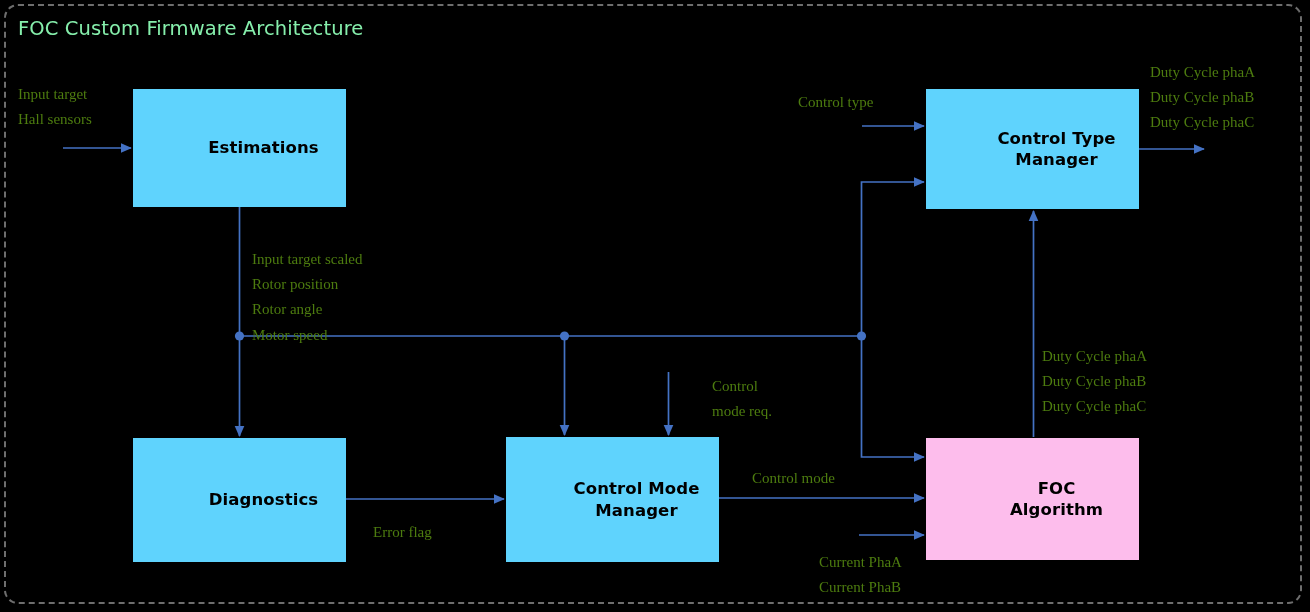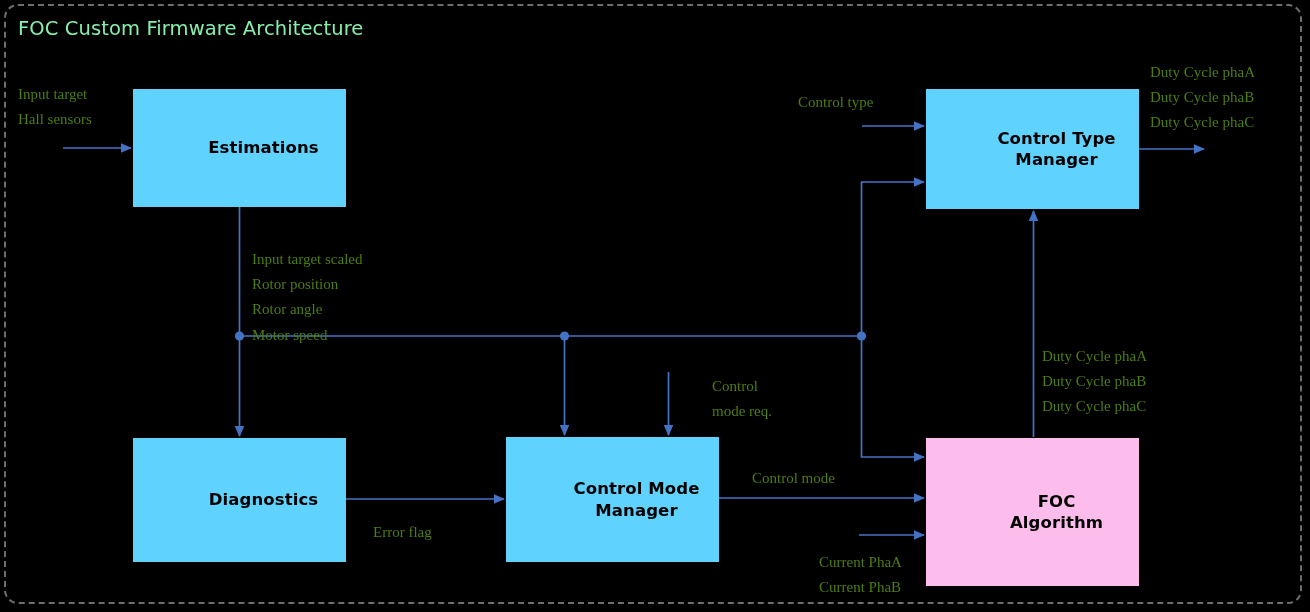--- a/index.html
+++ b/index.html
@@ -134,21 +134,21 @@
 
   <div class="block cyan" style="left:133px; top:438px; width:213px; height:124px;">
     <span>Diagnostics</span>
   </div>
 
   <div class="block cyan" style="left:506px; top:437px; width:213px; height:125px; white-space:pre-line;">
     <span>Control Mode
 Manager</span>
   </div>
 
-  <div class="block pink" style="left:926px; top:438px; width:213px; height:148px; white-space:pre-line;">
+  <div class="block pink" style="left:926px; top:438px; width:213px; height:122px; white-space:pre-line;">
     <span>FOC
 Algorithm</span>
   </div>
 
   <div class="sig-label" style="left:18px; top:82px;">Input target
 Hall sensors</div>
 
   <div class="sig-label" style="left:252px; top:231px;margin-top:16px;">Input target scaled
 Rotor position
 Rotor angle

